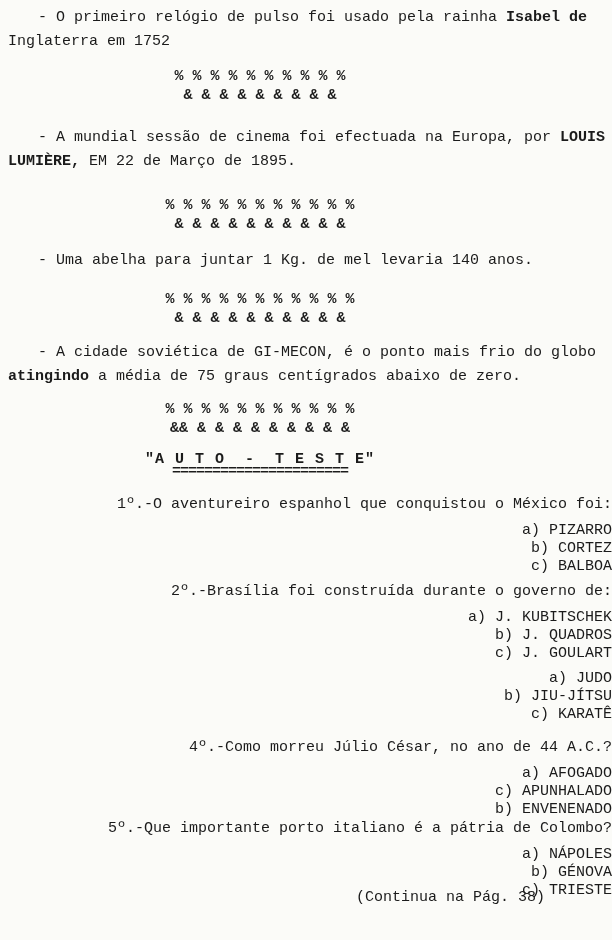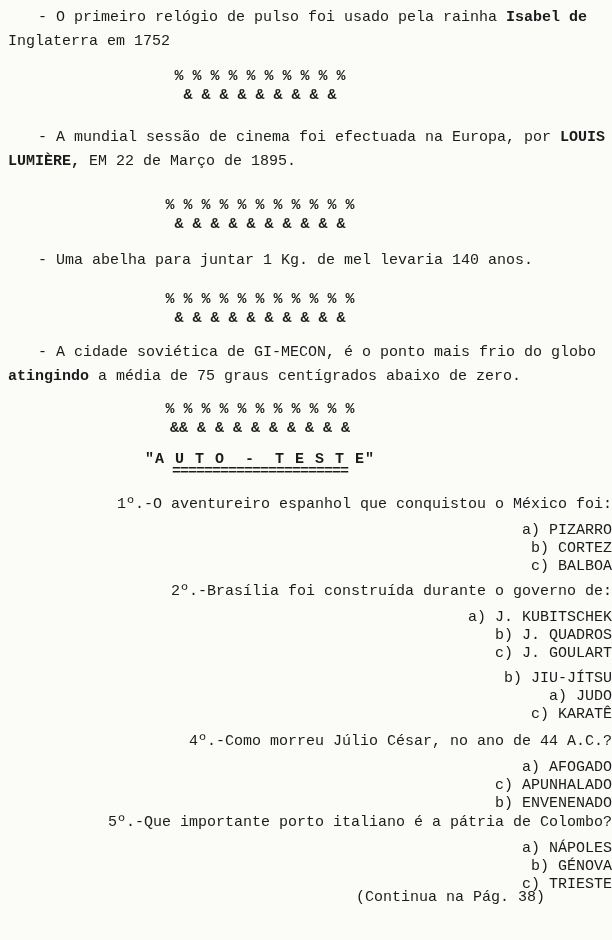--- a/index.html
+++ b/index.html
@@ -33,21 +33,21 @@
   .m-fact2{margin-top:21px;}
   .m-sep2{margin-top:22px;}
   .m-fact3{margin-top:15px;}
   .m-sep3{margin-top:17px;}
   .m-fact4{margin-top:13px;}
   .m-sep4{margin-top:11px;}
   .m-title{margin-top:12px;}
   .m-q1{margin-top:19px;}
   .m-q2{margin-top:6px;}
   .m-q3{margin-top:4px;}
-  .m-q4{margin-top:8px;}
+  .m-q4{margin-top:14px;}
   .m-q5{margin-top:0px;}
   .continua{position:absolute;left:356px;top:889px;white-space:pre;line-height:18px;}
   .pagenum{position:absolute;left:476px;top:950px;font-weight:bold;line-height:18px;}
 </style>
 </head>
 <body>
 
 <div class="page">
 
   <div class="fact m-fact1">
@@ -107,22 +107,22 @@
     <div class="qline"><span class="qnum">2º.-</span><span>Brasília foi construída durante o governo de:</span></div>
     <div class="opts">
       <div class="opt">a) J. KUBITSCHEK</div>
       <div class="opt">b) J. QUADROS</div>
       <div class="opt">c) J. GOULART</div>
     </div>
   </div>
 
   <div class="question m-q3">
     <div class="opts">
+      <div class="opt">a) JUDO</div>
       <div class="opt">b) JIU-JÍTSU</div>
-      <div class="opt">a) JUDO</div>
       <div class="opt">c) KARATÊ</div>
     </div>
   </div>
 
   <div class="question m-q4">
     <div class="qline"><span class="qnum">4º.-</span><span>Como morreu Júlio César, no ano de 44 A.C.?</span></div>
     <div class="opts">
       <div class="opt">a) AFOGADO</div>
       <div class="opt">c) APUNHALADO</div>
       <div class="opt">b) ENVENENADO</div>

